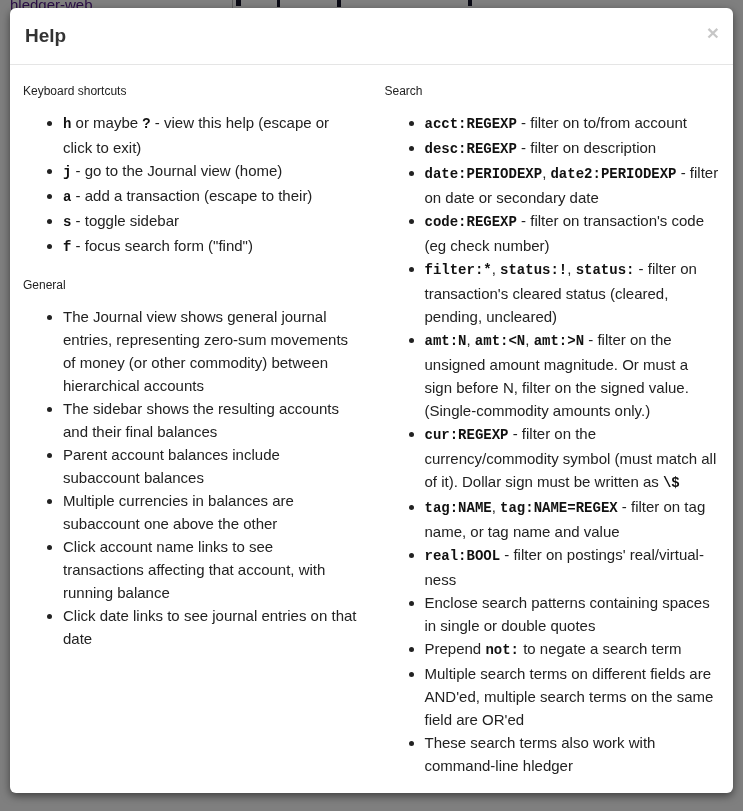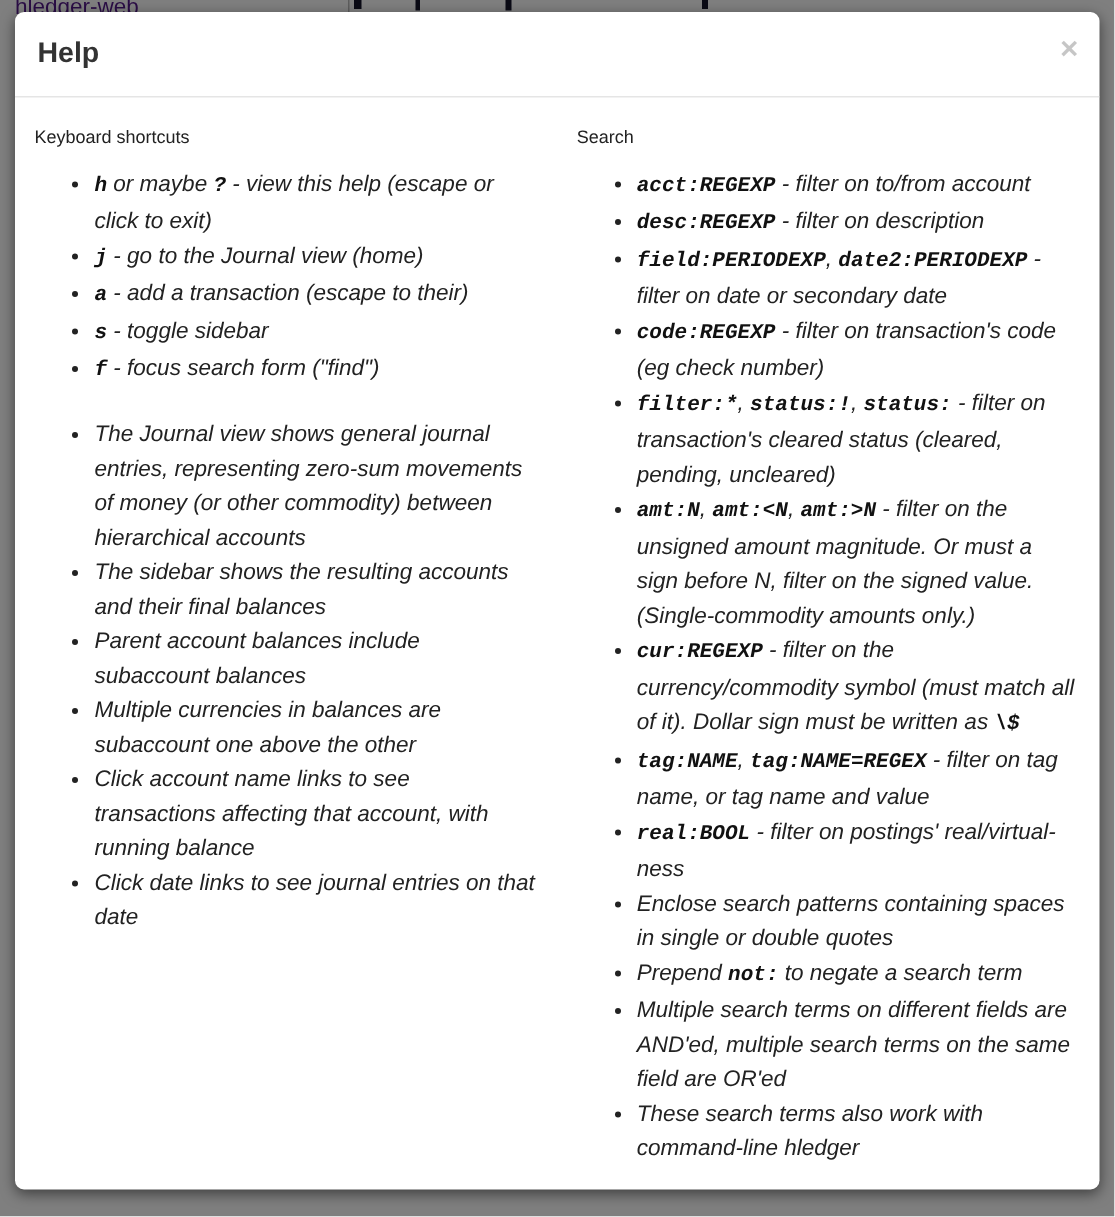--- a/index.html
+++ b/index.html
@@ -80,21 +80,20 @@
   .help-col h3 {
     font-size: 12px;
     font-weight: normal;
     color: #222222;
     margin: 15px 0 13px 0;
   }
   .help-col ul {
     margin: 0 0 19px 0;
     padding: 0 0 0 40px;
     list-style: disc;
-    font-style: italic;
   }
   .help-col li {
     font-size: 15px;
     line-height: 23px;
     color: #222222;
   }
   .help-col code {
     font-family: "Liberation Mono", "DejaVu Sans Mono", monospace;
     font-weight: bold;
     font-size: 14px;
@@ -126,35 +125,36 @@
   <div class="modal-body">
     <div class="help-col" id="col-left">
         <h3>Keyboard shortcuts</h3>
         <ul>
           <li><code>h</code><span> or maybe </span><code>?</code><span> - view this help (escape or click to exit)</span></li>
           <li><code>j</code><span> - go to the Journal view (home)</span></li>
           <li><code>a</code><span> - add a transaction (escape to their)</span></li>
           <li><code>s</code><span> - toggle sidebar</span></li>
           <li><code>f</code><span> - focus search form ("find")</span></li>
         </ul>
+        <h3>General</h3>
         <ul>
           <li><span>The Journal view shows general journal entries, representing zero-sum movements of money (or other commodity) between hierarchical accounts</span></li>
           <li><span>The sidebar shows the resulting accounts and their final balances</span></li>
           <li><span>Parent account balances include subaccount balances</span></li>
           <li><span>Multiple currencies in balances are subaccount one above the other</span></li>
           <li><span>Click account name links to see transactions affecting that account, with running balance</span></li>
           <li><span>Click date links to see journal entries on that date</span></li>
         </ul>
       </div>
     <div class="help-col" id="col-right">
         <h3>Search</h3>
         <ul>
           <li><code>acct:REGEXP</code><span> - filter on to/from account</span></li>
           <li><code>desc:REGEXP</code><span> - filter on description</span></li>
-          <li><code>field:PERIODEXP</code><span>, </span><code>date2:PERIODEXP</code><span> - filter on date or secondary date</span></li>
+          <li><code>date:PERIODEXP</code><span>, </span><code>date2:PERIODEXP</code><span> - filter on date or secondary date</span></li>
           <li><code>code:REGEXP</code><span> - filter on transaction's code (eg check number)</span></li>
           <li><code>filter:*</code><span>, </span><code>status:!</code><span>, </span><code>status:</code><span> - filter on transaction's cleared status (cleared, pending, uncleared)</span></li>
           <li><code>amt:N</code><span>, </span><code>amt:&lt;N</code><span>, </span><code>amt:&gt;N</code><span> - filter on the unsigned amount magnitude. Or must a sign before N, filter on the signed value. (Single-commodity amounts only.)</span></li>
           <li><code>cur:REGEXP</code><span> - filter on the currency/commodity symbol (must match all of it). Dollar sign must be written as </span><code>\$</code></li>
           <li><code>tag:NAME</code><span>, </span><code>tag:NAME=REGEX</code><span> - filter on tag name, or tag name and value</span></li>
           <li><code>real:BOOL</code><span> - filter on postings' real/virtual-ness</span></li>
           <li><span>Enclose search patterns containing spaces in single or double quotes</span></li>
           <li><span>Prepend </span><code>not:</code><span> to negate a search term</span></li>
           <li><span>Multiple search terms on different fields are AND'ed, multiple search terms on the same field are OR'ed</span></li>
           <li><span>These search terms also work with command-line hledger</span></li>

